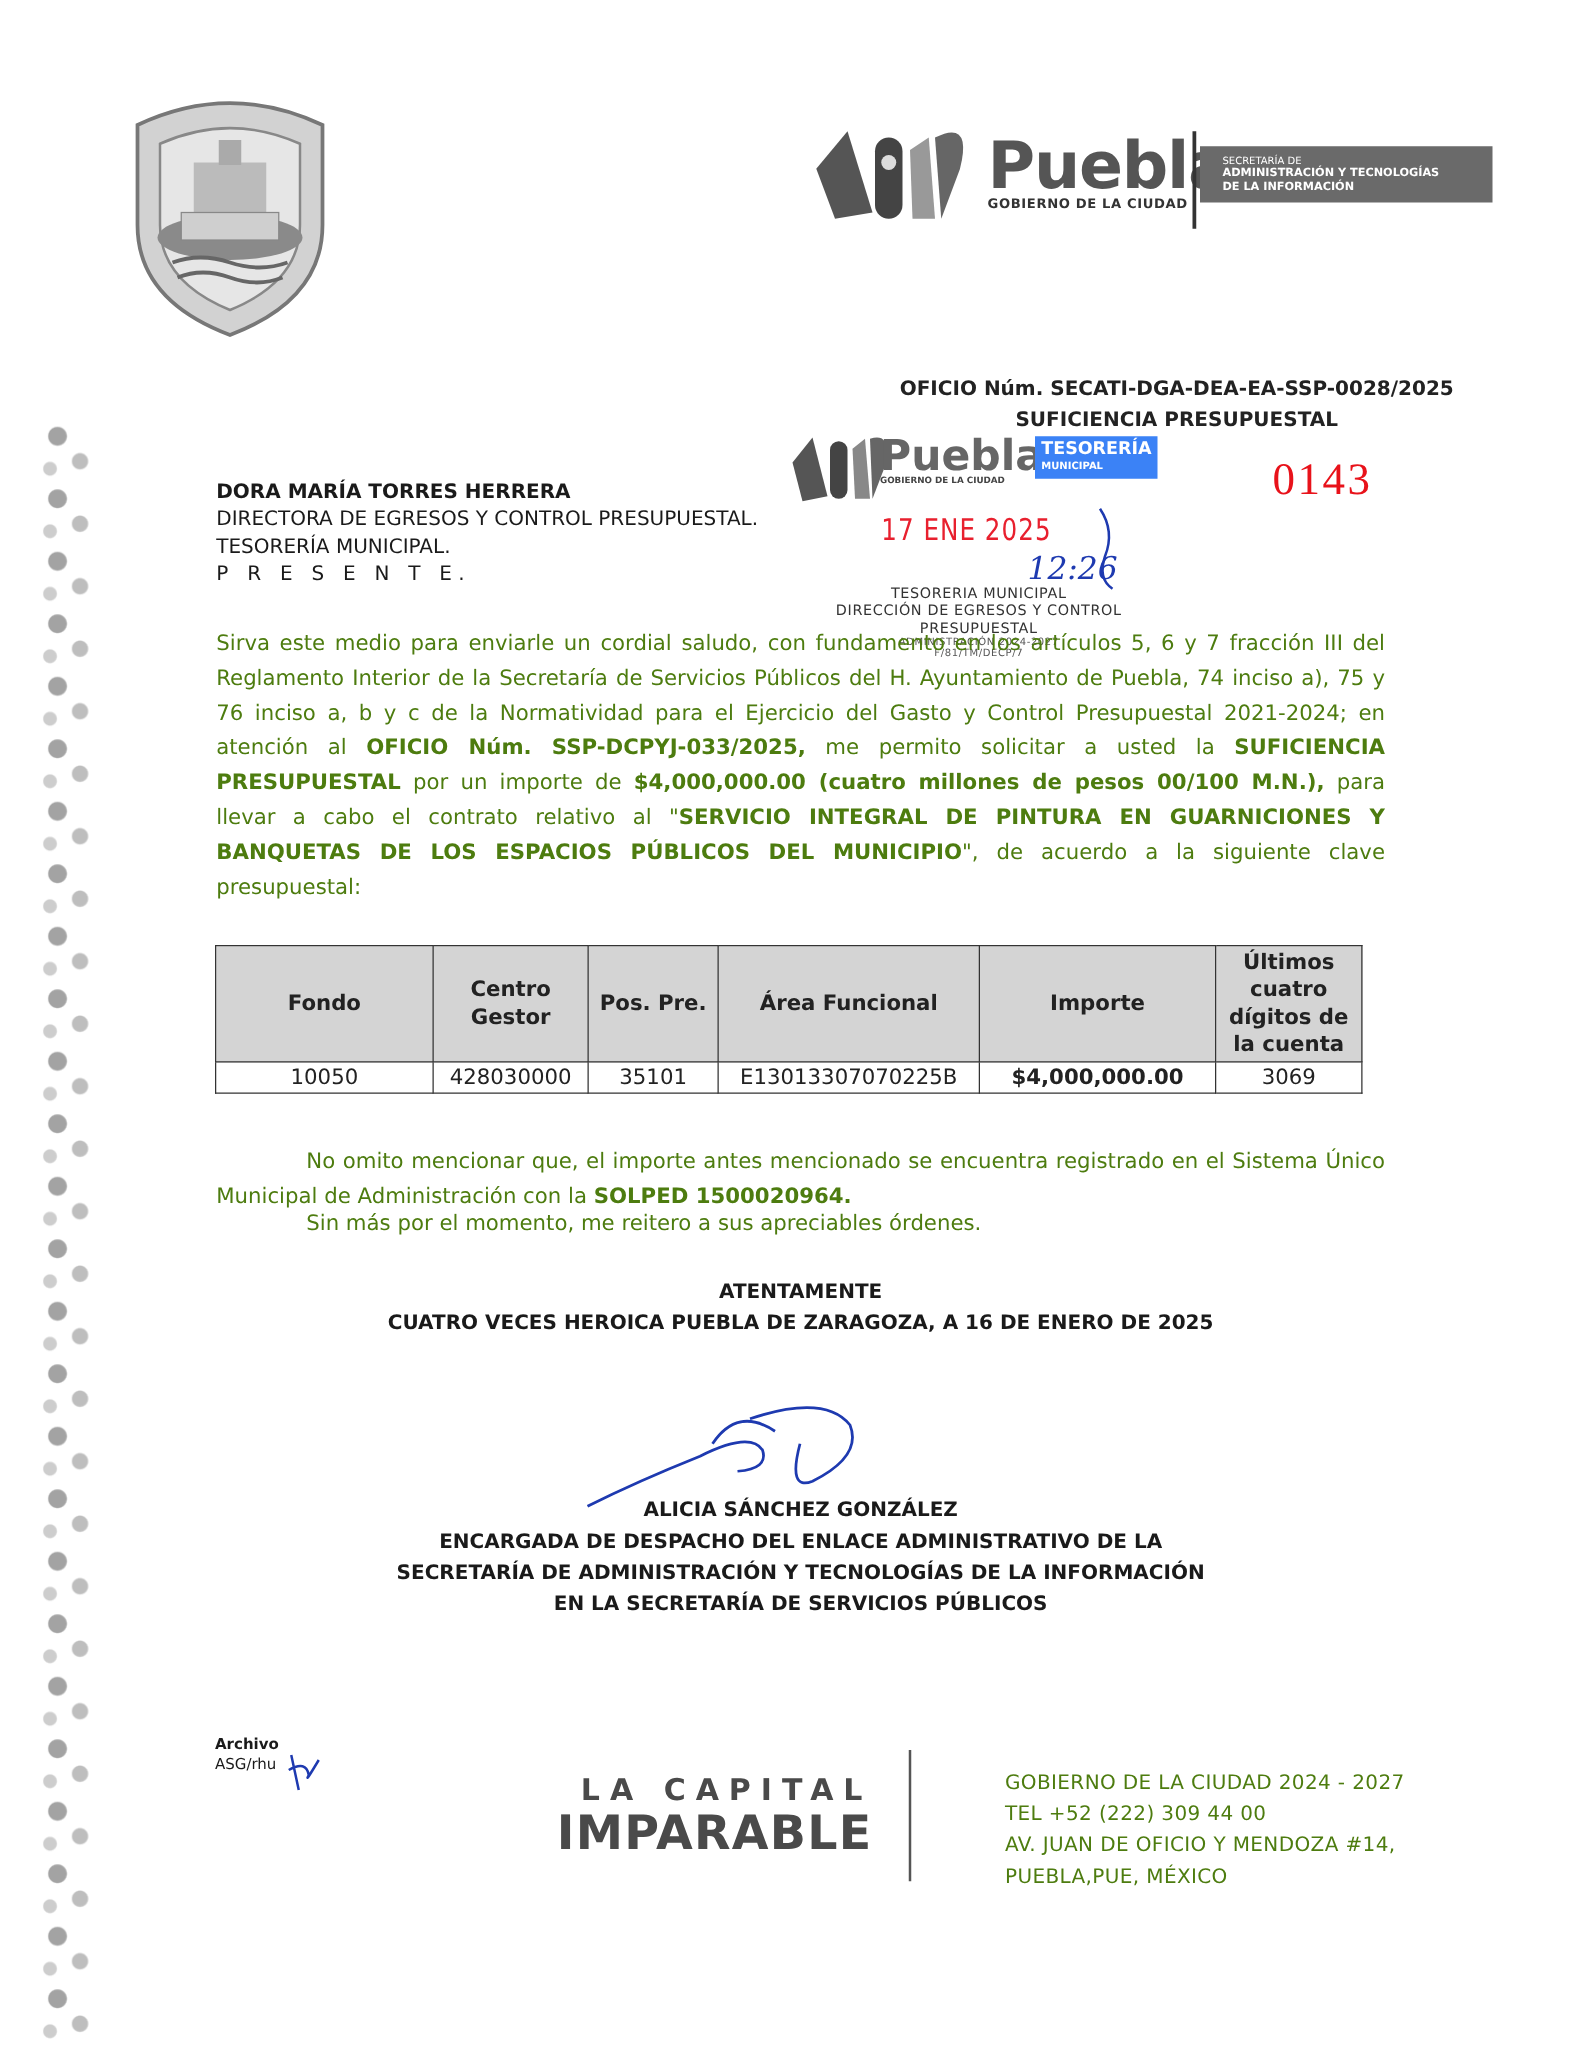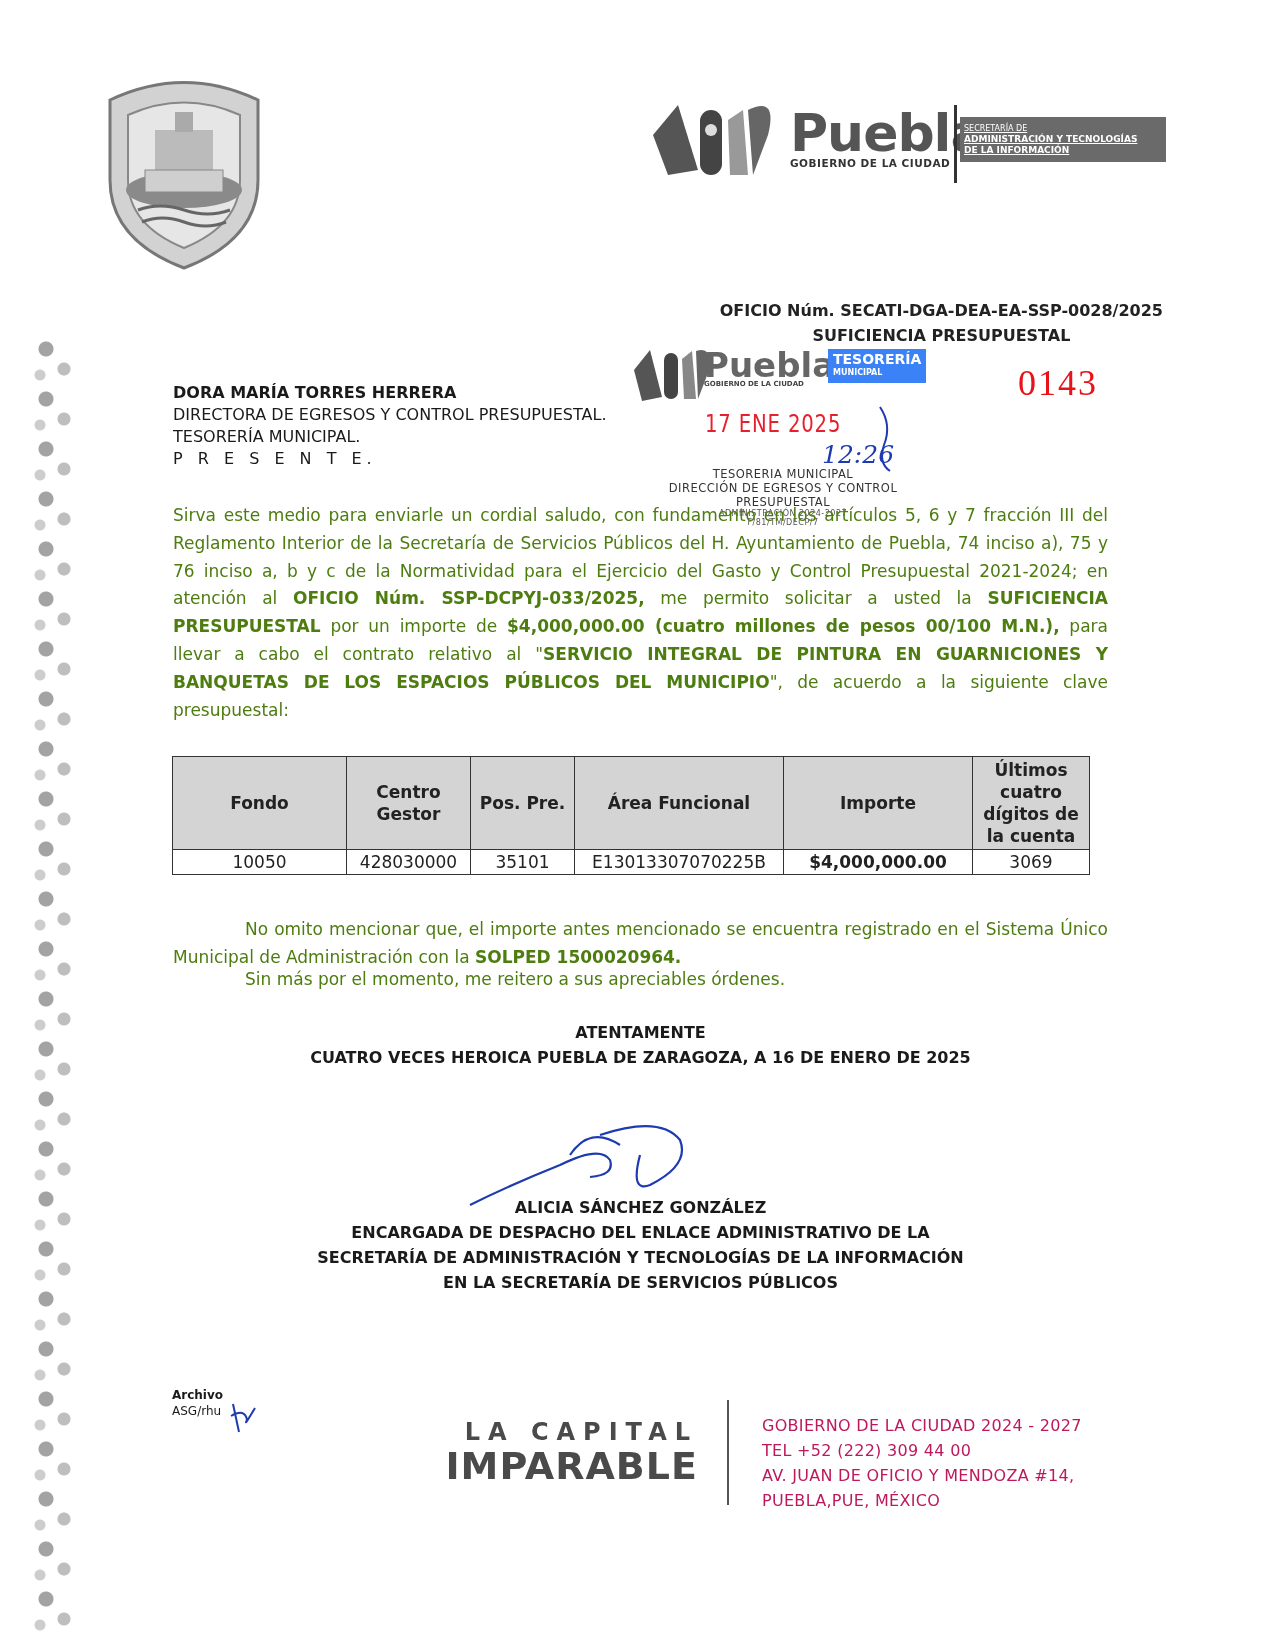--- a/index.html
+++ b/index.html
@@ -12,21 +12,21 @@
       radial-gradient(circle at 18px 14px, #9a9a9a 7px, transparent 8px),
       radial-gradient(circle at 36px 34px, #b8b8b8 6px, transparent 7px),
       radial-gradient(circle at 12px 40px, #c8c8c8 5px, transparent 6px);
     background-size:50px 50px; opacity:.9; }
   
   .crest { left:100px; top:70px; width:168px; height:200px; }
   
   .logo-top { left:678px; top:95px; width:540px; height:95px; }
   .puebla-word { font-family:"DejaVu Sans", sans-serif; font-weight:bold; font-size:52px; color:#555; letter-spacing:-1px; }
   .gob-sub { font-weight:bold; font-size:10.5px; color:#333; letter-spacing:.5px; }
-  .sec-box { background:#6a6a6a; color:#fff; padding:6px 4px; font-size:9px; font-weight:bold; line-height:11px;text-decoration:underline; }
+  .sec-box { background:#6a6a6a; color:#fff; padding:6px 18px; font-size:9px; font-weight:bold; line-height:11px; }
   .sec-box .small { font-weight:normal; font-size:8px; }
   .ref { right:108px; top:298px; text-align:center; font-weight:bold; font-size:16px; line-height:25px; color:#222; }
   
   .teso-logo { left:632px; top:345px; width:350px; height:60px; }
   .teso-word { font-weight:bold; font-size:34px; color:#666; }
   .teso-box { background:#3b82f6; color:#fff; font-weight:bold; font-size:14px; padding:3px 5px; line-height:14px; }
   .teso-box span { display:block; font-size:8px; }
   .folio { left:1018px; top:362px; font-family:Liberation Serif, serif; color:#e8121a; font-size:36px; letter-spacing:2px; }
   .recipient { left:173px; top:382px; font-size:16px; line-height:22px; }
   .recipient .name { font-weight:bold; }
@@ -46,21 +46,21 @@
   .p3 { top:966px; text-indent:72px; }
   .closing { left:173px; width:935px; top:1020px; text-align:center; font-weight:bold; font-size:16px; line-height:25px; }
   .signature { left:450px; top:1115px; width:270px; height:100px; }
   .signer { left:173px; width:935px; top:1195px; text-align:center; font-weight:bold; font-size:16px; line-height:25px; }
   .archivo { left:172px; top:1387px; font-size:12px; line-height:16px; }
   .archivo .t { font-weight:bold; }
   .slogan { left:398px; top:1418px; width:300px; text-align:right; color:#4a4a4a; }
   .slogan .l1 { font-weight:bold; font-size:24px; letter-spacing:8px; }
   .slogan .l2 { font-weight:bold; font-size:38px; line-height:40px; letter-spacing:1px; }
   .divider { left:727px; top:1400px; width:2px; height:105px; background:#555; }
-  .contact { left:762px; top:1413px; font-size:16px; line-height:25px; color:#be185d; letter-spacing:.3px; }
+  .contact { left:804px; top:1413px; font-size:16px; line-height:25px; color:#4d7c0f; letter-spacing:.3px; }
 </style>
 </head>
 <body>
 
 <div class="abs border-strip"></div>
 
 <svg class="abs crest" viewBox="0 0 168 200">
   <path d="M10 30 Q84 -5 158 30 L158 110 Q158 170 84 198 Q10 170 10 110 Z" fill="#d2d2d2" stroke="#777" stroke-width="3"></path>
   <path d="M28 45 Q84 20 140 45 L140 110 Q140 155 84 178 Q28 155 28 110 Z" fill="#e6e6e6" stroke="#888" stroke-width="2"></path>
   <rect x="55" y="60" width="58" height="40" fill="#bbb"></rect>

